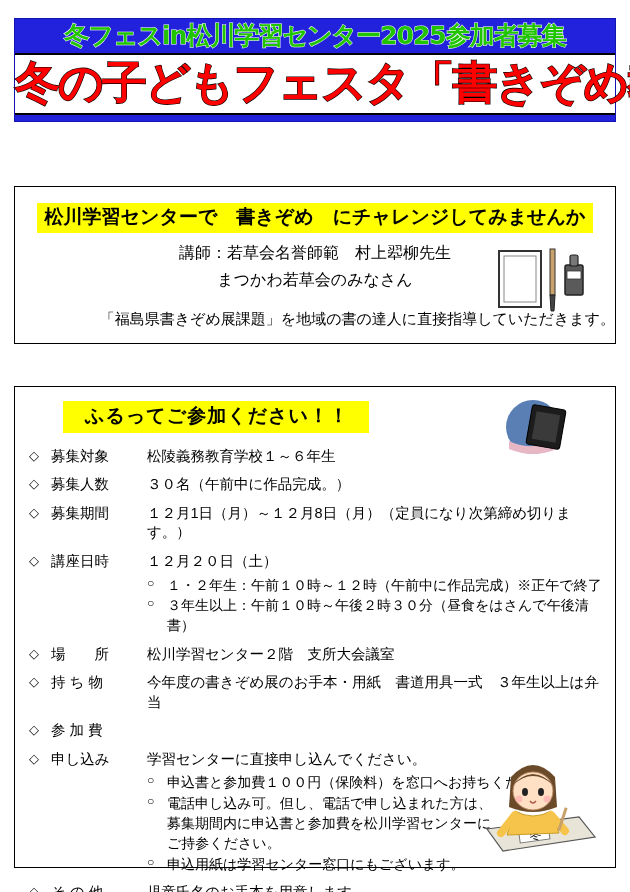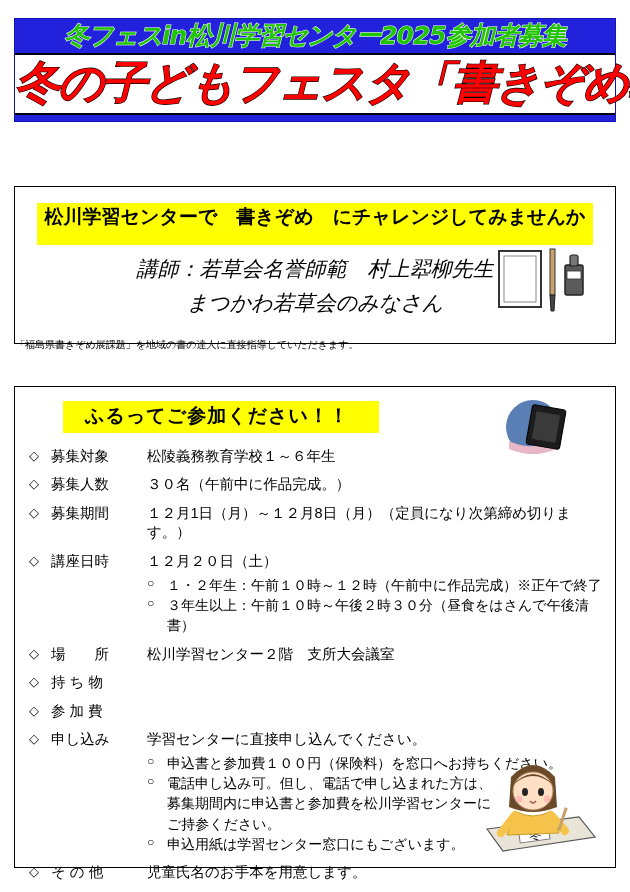--- a/index.html
+++ b/index.html
@@ -21,21 +21,20 @@
     position: absolute;
     left: 14px;
     top: 18px;
     width: 602px;
   }
   .header-blue {
     background: #2222dd;
     border: 1px solid #1414b4;
     padding: 4px 0 6px 0;
     position: relative;
-    font-style: italic;
   }
   .header-kicker {
     text-align: center;
     font-size: 25px;
     font-weight: bold;
     line-height: 1.05;
     letter-spacing: -1px;
     color: #21c400;
     -webkit-text-stroke: 1px #ffffff;
     paint-order: stroke fill;
@@ -71,38 +70,37 @@
     left: 14px;
     top: 186px;
     width: 600px;
     height: 156px;
   }
   .highlight-bar {
     background: #ffff00;
     display: inline-block;
     font-size: 19px;
     font-weight: bold;
-    padding: 3px 8px 16px 8px;
+    padding: 3px 8px 4px 8px;
     line-height: 1.2;
     white-space: nowrap;
   }
   #box-intro .hl-wrap {
     text-align: center;
     margin-top: 16px;
   }
   .intro-line {
     text-align: center;
-    font-size: 21px;
+    font-size: 16px;
     line-height: 1.55;
     margin-top: 8px;
-    font-style: italic;
   }
   .intro-note {
-    text-align: left;
-    font-size: 10px;
+    text-align: right;
+    font-size: 15px;
     margin-top: 18px;
   }
 
   
   .brush-illu {
     position: absolute;
     right: 26px;
     top: 56px;
     width: 92px;
     height: 74px;
@@ -115,21 +113,21 @@
     width: 600px;
     height: 480px;
   }
   #box-main .hl-wrap {
     margin-top: 14px;
     margin-left: 48px;
   }
   #box-main .highlight-bar {
     font-size: 19px;
     letter-spacing: 1px;
-    padding: 4px 30px 5px 22px;
+    padding: 4px 20px 5px 22px;
   }
 
   .items {
     margin: 14px 0 0 0;
     padding: 0 12px 0 14px;
   }
   .item {
     display: flex;
     align-items: flex-start;
     margin-bottom: 9px;
@@ -269,20 +267,21 @@
 
     <div class="item">
       <span class="diamond">◇</span>
       <span class="item-label">場　　所</span>
       <span class="item-body">松川学習センター２階　支所大会議室</span>
     </div>
 
     <div class="item">
       <span class="diamond">◇</span>
       <span class="item-label">持 ち 物</span>
+      <span class="item-body">今年度の書きぞめ展のお手本・用紙　書道用具一式　３年生以上は弁当</span>
     </div>
 
     <div class="item">
       <span class="diamond">◇</span>
       <span class="item-label">参 加 費</span>
     </div>
 
     <div class="item">
       <span class="diamond">◇</span>
       <span class="item-label">申し込み</span>

